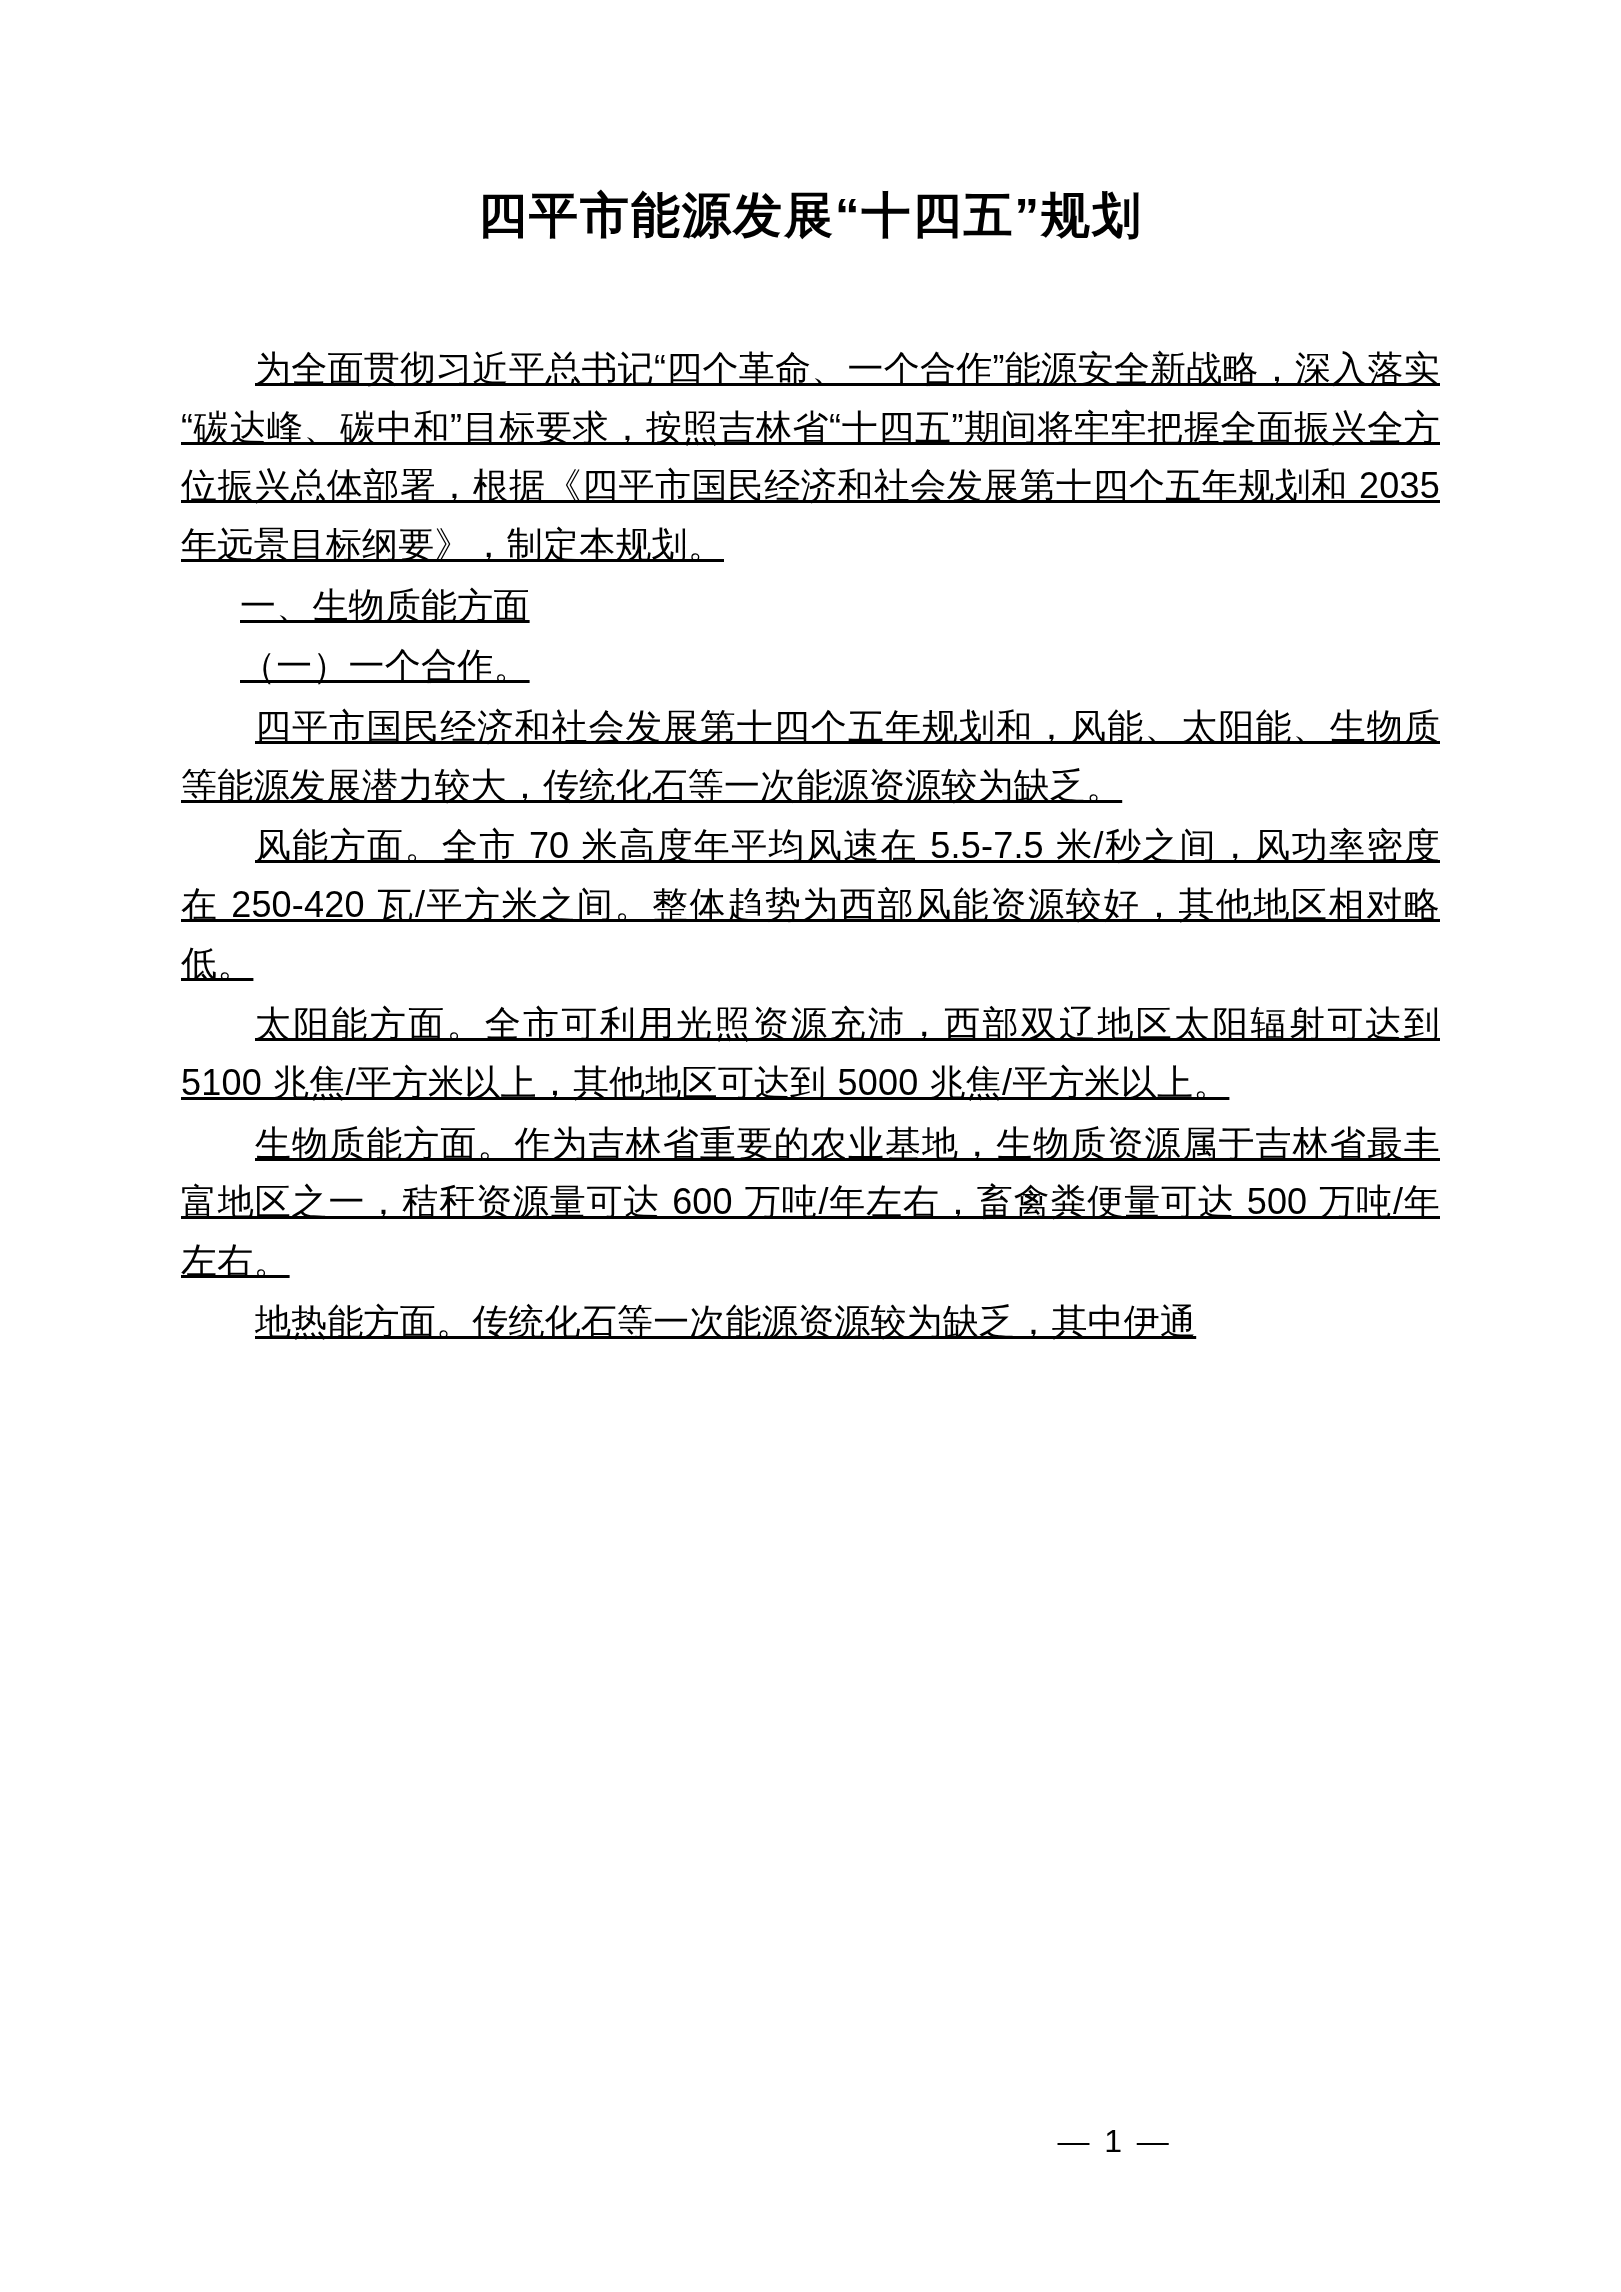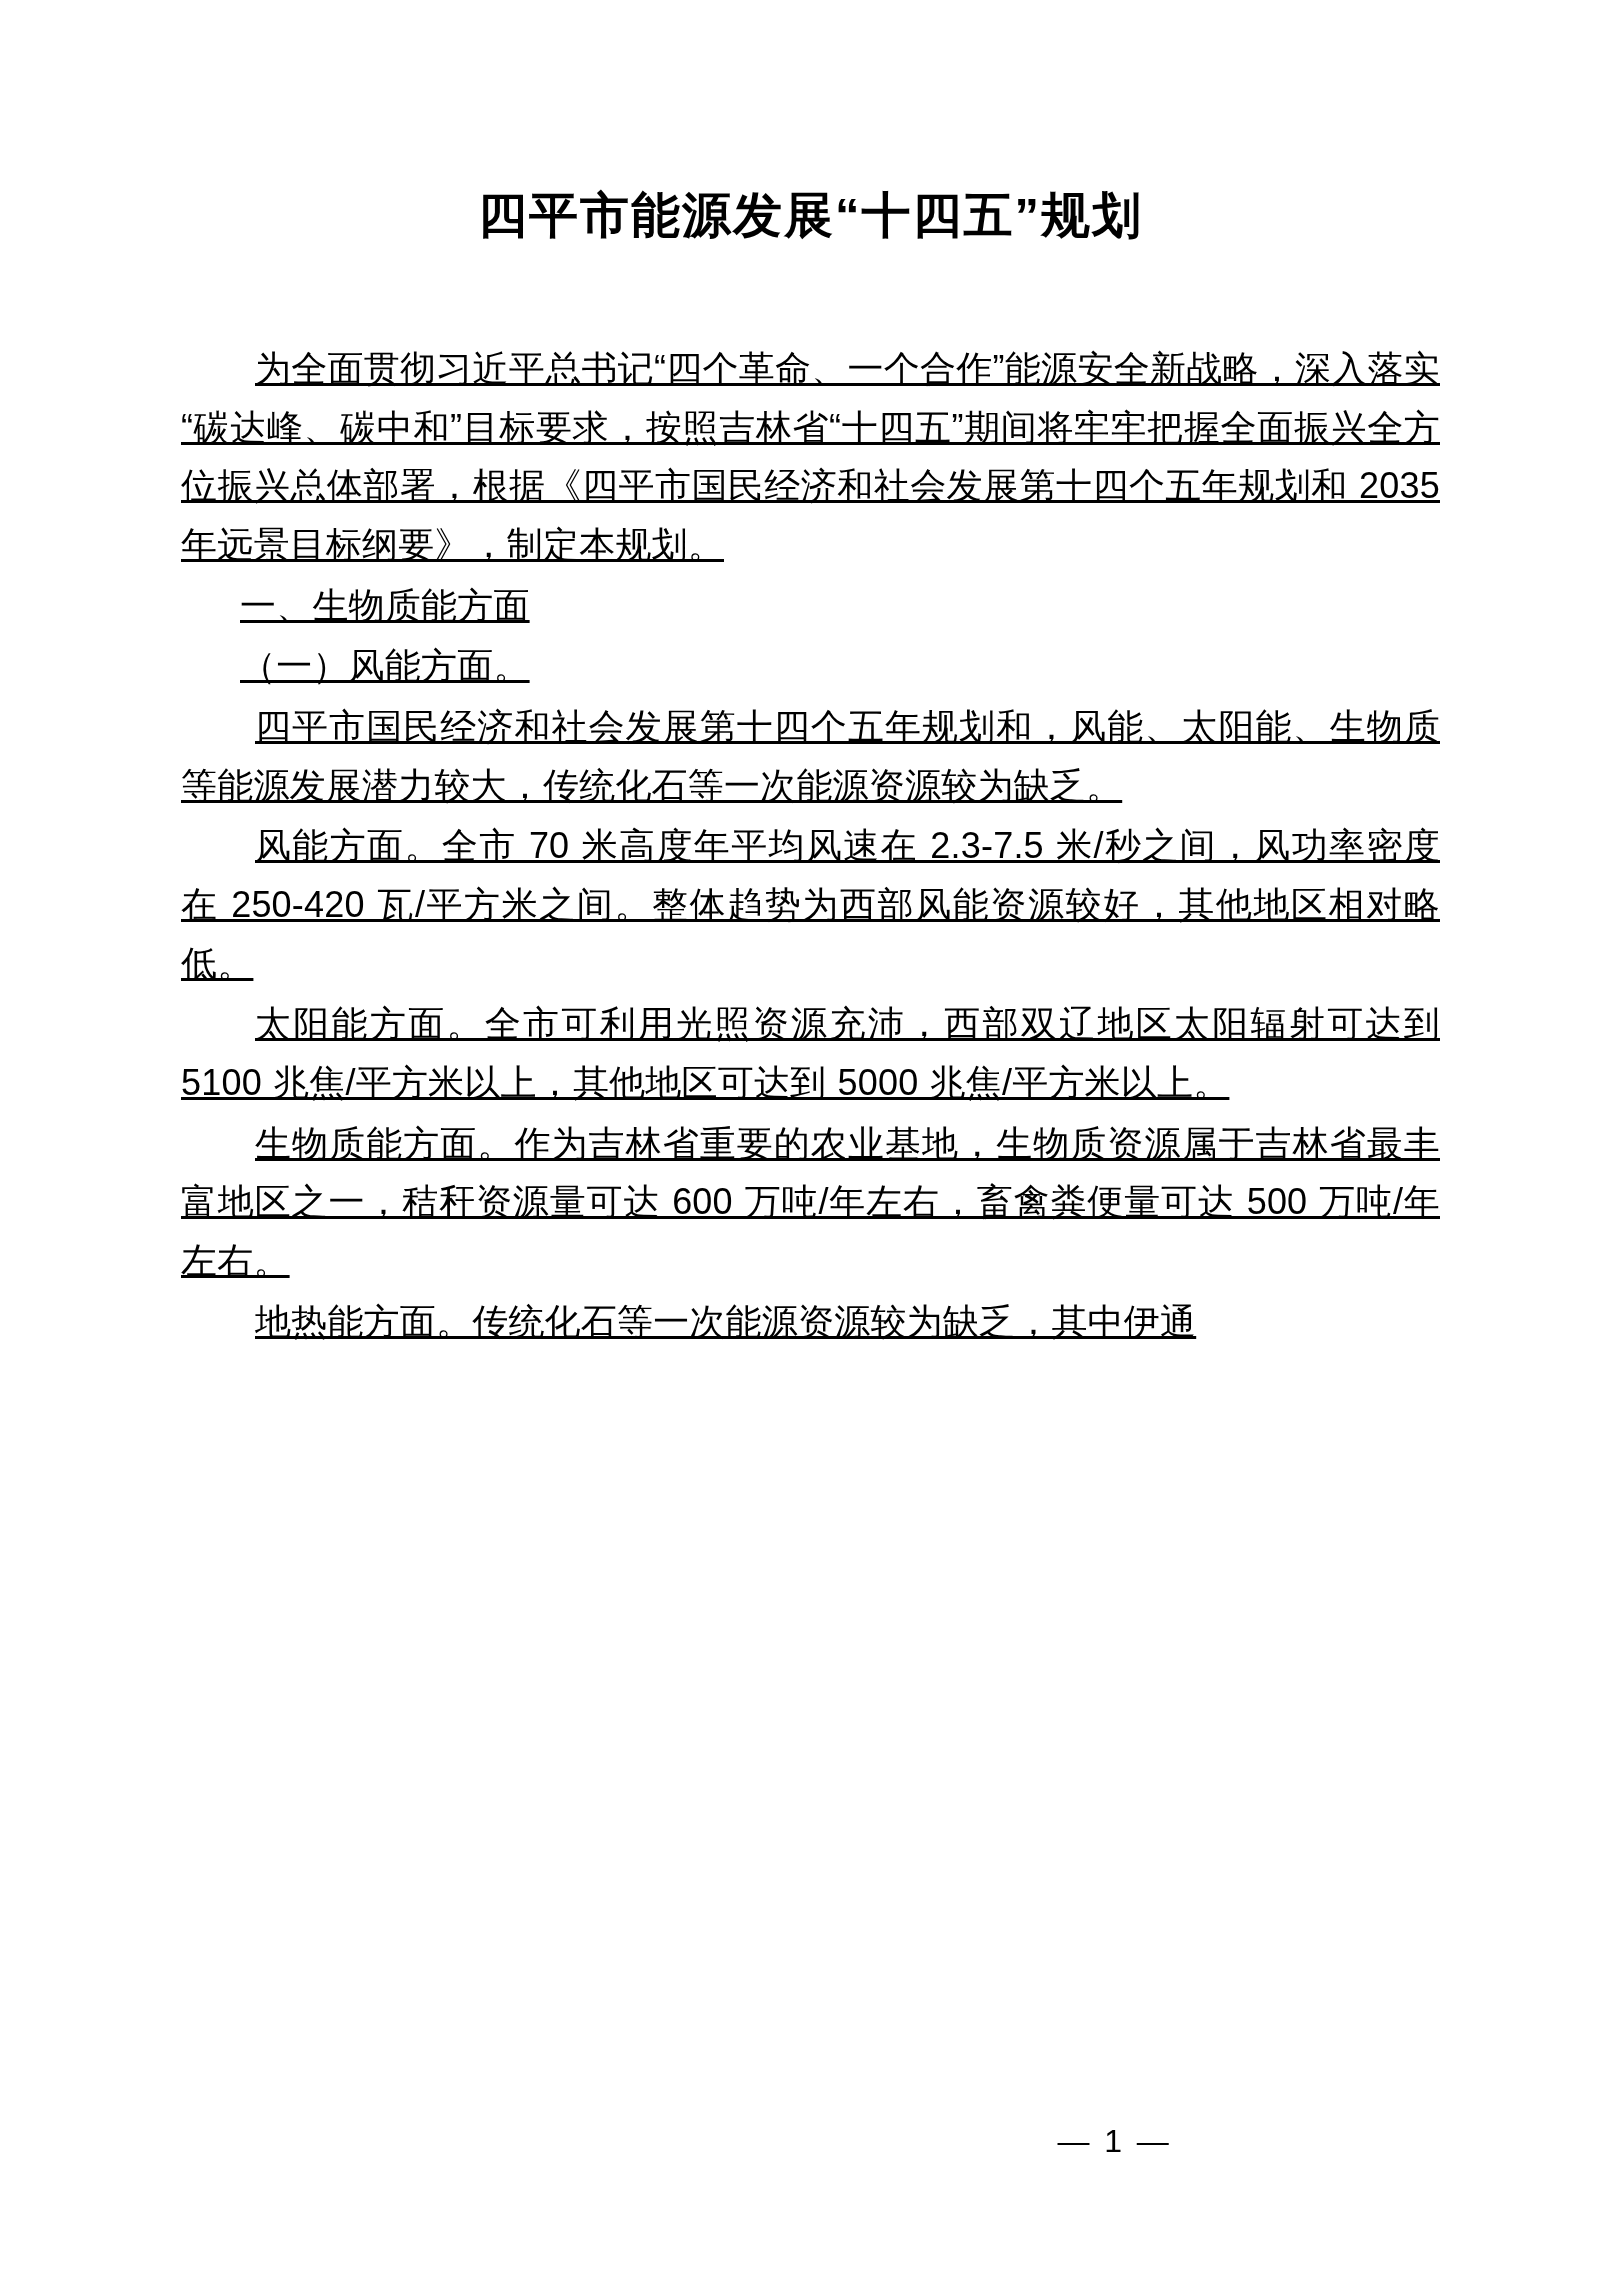--- a/index.html
+++ b/index.html
@@ -78,25 +78,25 @@
   <div class="content">
 
     <h1 class="doc-title">四平市能源发展“十四五”规划</h1>
 
     <div class="title-spacer"></div>
 
     <p class="body-text">为全面贯彻习近平总书记“四个革命、一个合作”能源安全新战略，深入落实“碳达峰、碳中和”目标要求，按照吉林省“十四五”期间将牢牢把握全面振兴全方位振兴总体部署，根据《四平市国民经济和社会发展第十四个五年规划和 2035 年远景目标纲要》，制定本规划。</p>
 
     <p class="body-text indent-small">一、生物质能方面</p>
 
-    <p class="body-text indent-small">（一）风能方面。</p>
+    <p class="body-text indent-small">（一）一个合作。</p>
 
     <p class="body-text">四平市国民经济和社会发展第十四个五年规划和，风能、太阳能、生物质等能源发展潜力较大，传统化石等一次能源资源较为缺乏。</p>
 
-    <p class="body-text">风能方面。全市 70 米高度年平均风速在 2.3-7.5 米/秒之间，风功率密度在 250-420 瓦/平方米之间。整体趋势为西部风能资源较好，其他地区相对略低。</p>
+    <p class="body-text">风能方面。全市 70 米高度年平均风速在 5.5-7.5 米/秒之间，风功率密度在 250-420 瓦/平方米之间。整体趋势为西部风能资源较好，其他地区相对略低。</p>
 
     <p class="body-text">太阳能方面。全市可利用光照资源充沛，西部双辽地区太阳辐射可达到 5100 兆焦/平方米以上，其他地区可达到 5000 兆焦/平方米以上。</p>
 
     <p class="body-text">生物质能方面。作为吉林省重要的农业基地，生物质资源属于吉林省最丰富地区之一，秸秆资源量可达 600 万吨/年左右，畜禽粪便量可达 500 万吨/年左右。</p>
 
     <p class="body-text">地热能方面。传统化石等一次能源资源较为缺乏，其中伊通</p>
 
   </div>
 
   <div class="page-number">

